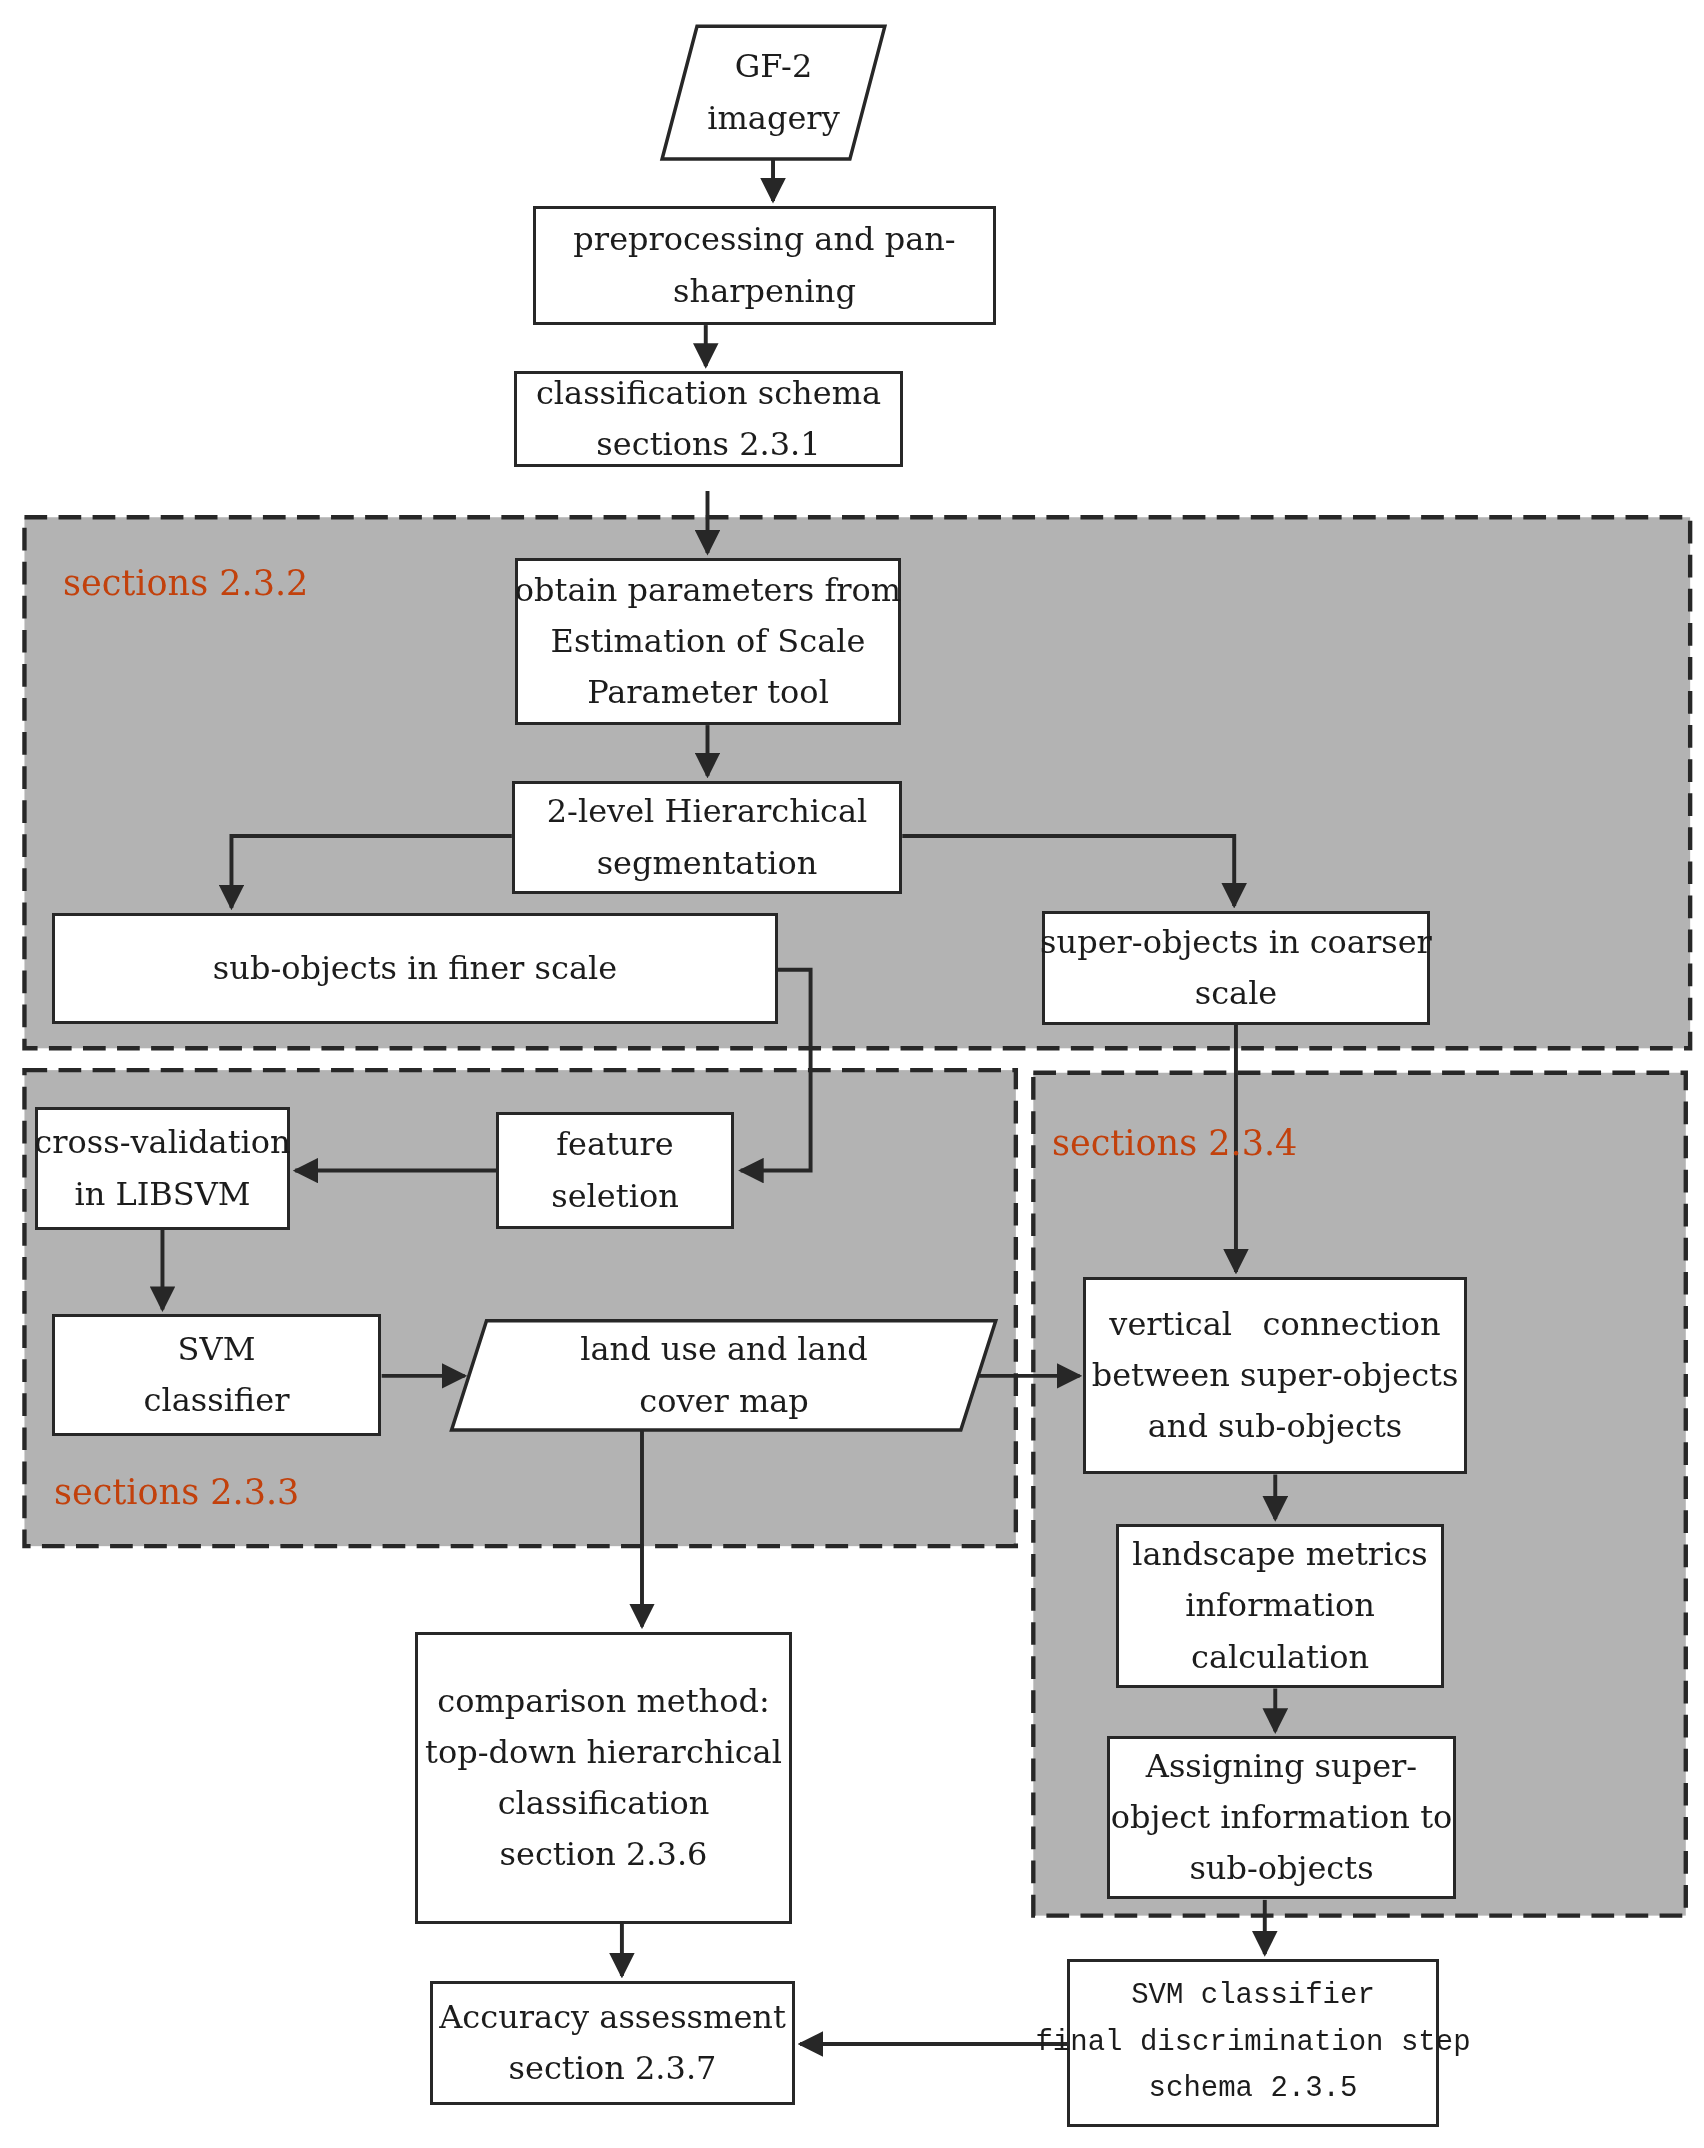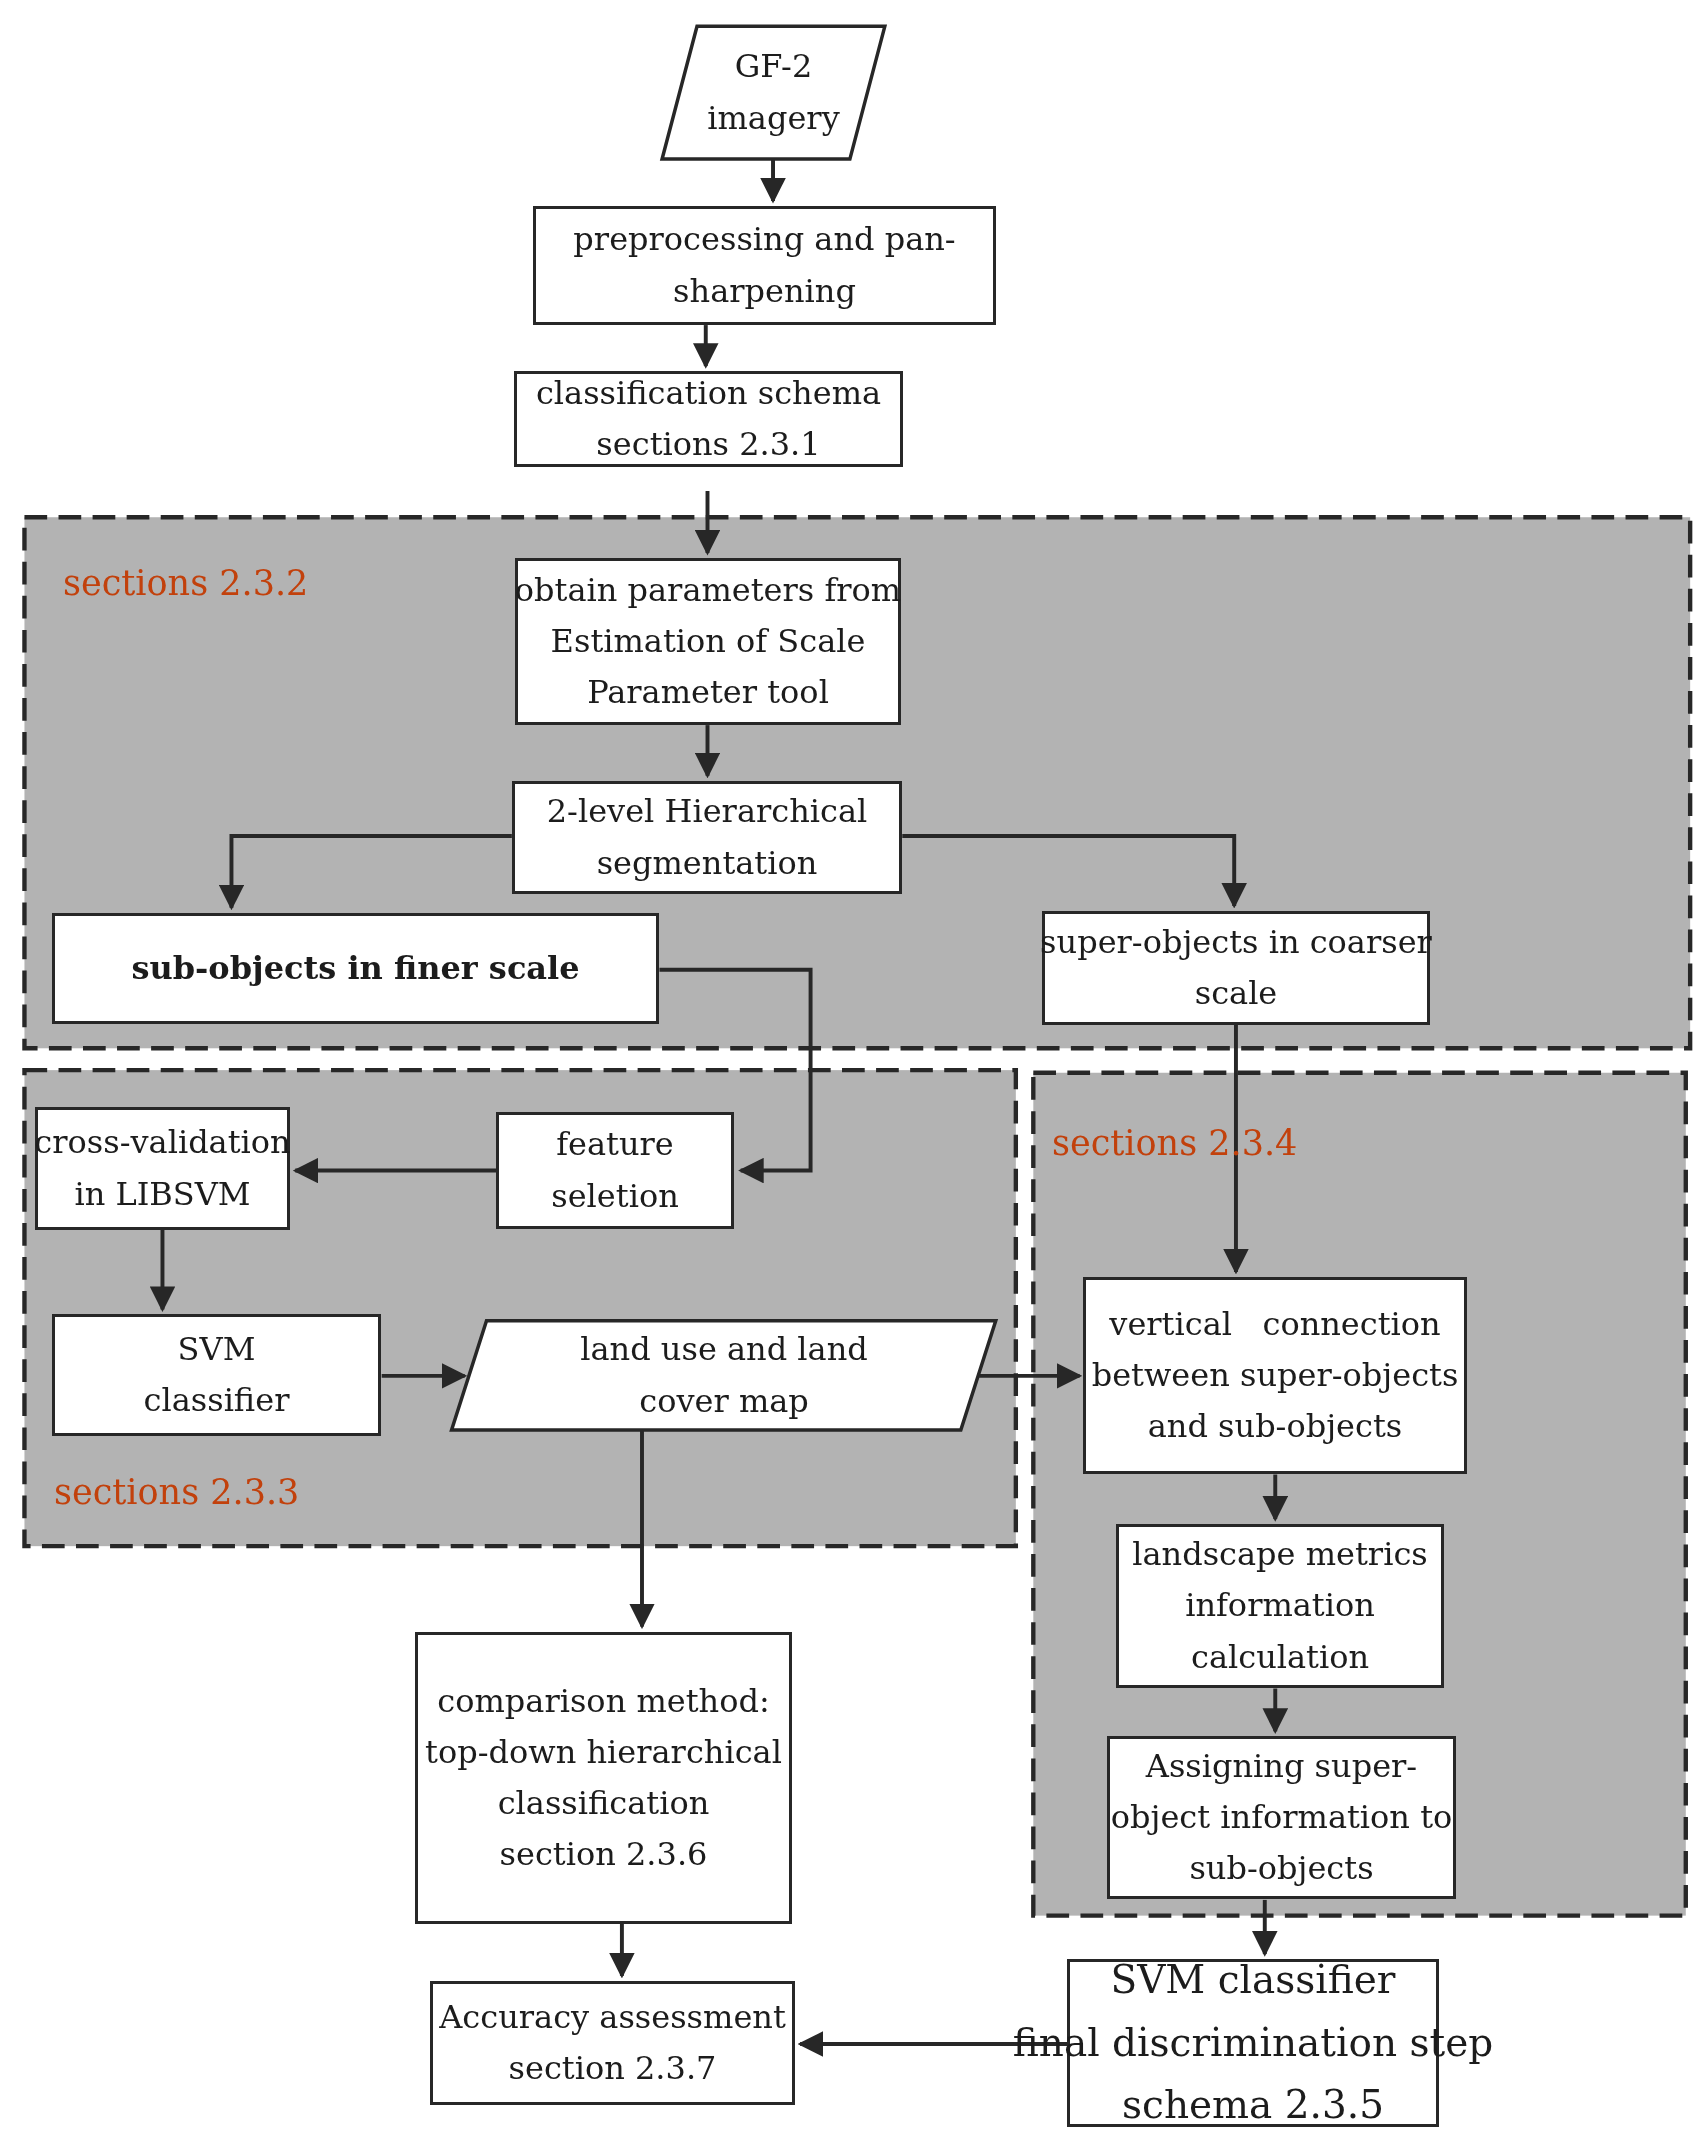--- a/index.html
+++ b/index.html
@@ -12,21 +12,21 @@
   #diagram-svg{position:absolute;left:0;top:0;z-index:1;}
   .node{
     position:absolute;z-index:2;
     display:flex;flex-direction:column;justify-content:center;align-items:center;
     box-sizing:border-box;
     font-size:32px;line-height:1.6;color:#1c1c1c;text-align:center;
   }
   .node.rect{background:#ffffff;border:3.5px solid #272727;}
   .node.parallelogram{background:transparent;border:none;}
   .node .line{white-space:nowrap;}
-  [data-name="node-svm-final"]{font-size:39px;}
+  [data-name="node-svm-final"]{font-size:29px;font-family:Liberation Mono, monospace;}
   .region-label{
     position:absolute;z-index:2;
     font-size:35px;color:#c2410c;white-space:nowrap;
   }
 </style>
 </head>
 <body>
 
 <div id="flowchart-canvas" data-name="flowchart-canvas">
   <svg id="diagram-svg" data-name="diagram-lines-layer" width="1705" height="2149" viewBox="0 0 1952 2460" xmlns="http://www.w3.org/2000/svg">
@@ -83,21 +83,21 @@
       </div>
       <div class="node rect" data-name="node-obtain-parameters" style="left: 515px; top: 558px; width: 386px; height: 167px;">
         <div class="line" data-name="node-line">obtain parameters from</div>
         <div class="line" data-name="node-line">Estimation of Scale</div>
         <div class="line" data-name="node-line">Parameter tool</div>
       </div>
       <div class="node rect" data-name="node-segmentation" style="left: 512px; top: 781px; width: 390px; height: 113px;">
         <div class="line" data-name="node-line">2-level Hierarchical</div>
         <div class="line" data-name="node-line">segmentation</div>
       </div>
-      <div class="node rect" data-name="node-sub-objects" style="left: 52px; top: 913px; width: 607px; height: 111px; font-weight: bold;">
+      <div class="node rect" data-name="node-sub-objects" style="left: 52px; top: 913px; width: 726px; height: 111px;">
         <div class="line" data-name="node-line">sub-objects in finer scale</div>
       </div>
       <div class="node rect" data-name="node-super-objects" style="left: 1042px; top: 911px; width: 388px; height: 114px;">
         <div class="line" data-name="node-line">super-objects in coarser</div>
         <div class="line" data-name="node-line">scale</div>
       </div>
       <div class="node rect" data-name="node-cross-validation" style="left: 35px; top: 1107px; width: 255px; height: 123px;">
         <div class="line" data-name="node-line">cross-validation</div>
         <div class="line" data-name="node-line">in LIBSVM</div>
       </div>

